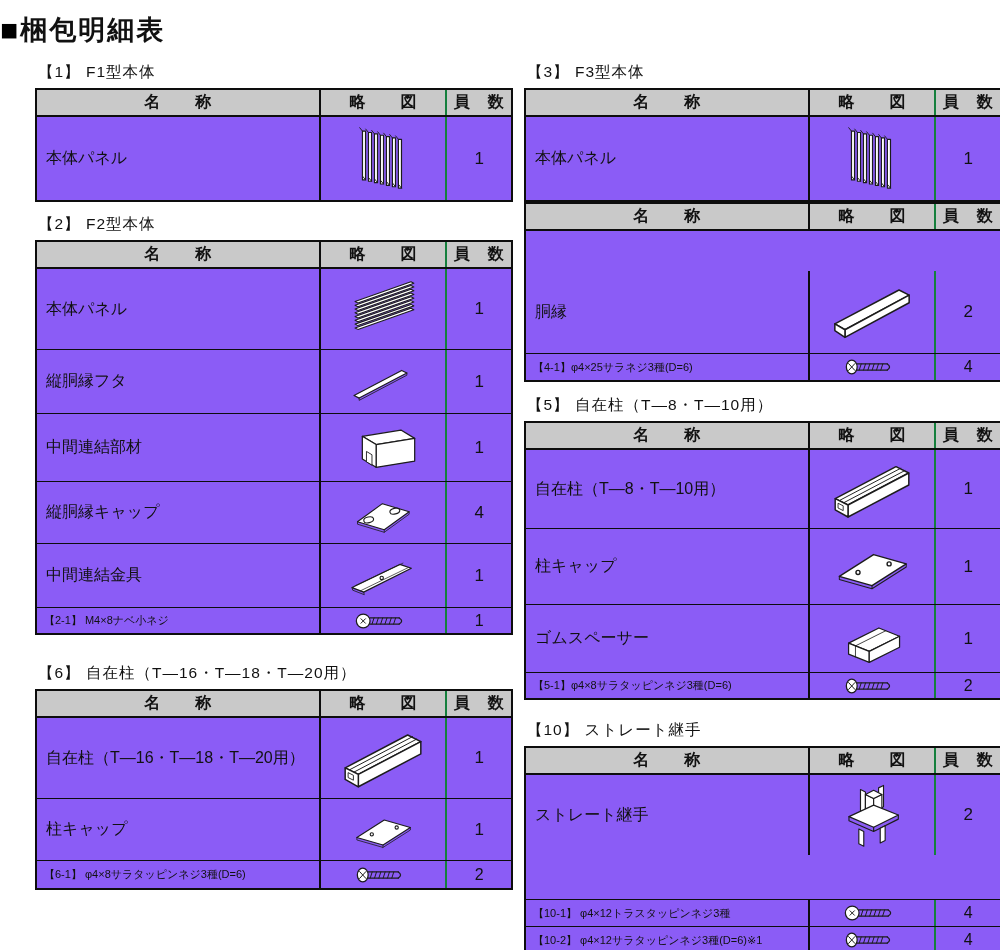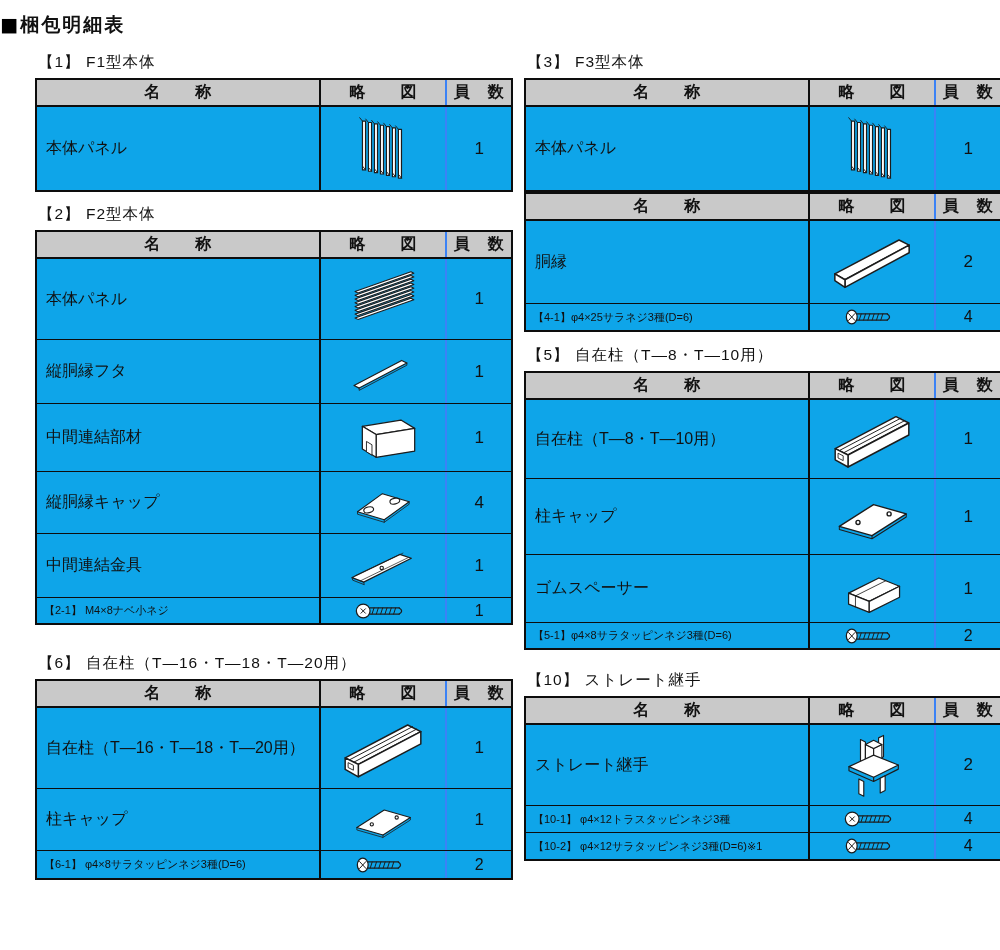--- a/index.html
+++ b/index.html
@@ -1,31 +1,31 @@
 <!DOCTYPE html>
 <html><head>
 <meta charset="utf-8">
 <style>
   html,body{margin:0;padding:0;background:#fff;}
   body{width:1000px;height:950px;overflow:hidden;
        font-family:"Liberation Sans","DejaVu Sans",sans-serif;color:#111;}
   .page{padding:10px 14px 0 14px;}
   .title-row{display:flex;align-items:center;margin:2px 0 14px -14px;}
   .title-sq{font-size:30px;line-height:26px;color:#000;}
-  .page-title{font-size:19px;font-weight:bold;letter-spacing:2px;margin:0 0 0 2px;}
+  .page-title{font-size:27px;font-weight:bold;letter-spacing:2px;margin:0 0 0 2px;}
   .columns{display:flex;gap:11px;align-items:flex-start;padding-left:21px;}
   .col{width:478px;flex:0 0 478px;}
   .tbl-label{font-size:15.5px;letter-spacing:1px;margin:0 0 5px 3px;white-space:nowrap;}
-  .tbl{border:2.5px solid #0d0d0d;background:#0ea5e9;}
+  .tbl{border:2.5px solid #0d0d0d;background:#8b5cf6;}
   .row{display:flex;align-items:stretch;box-sizing:border-box;}
   .row.hdr{background:#c9c9c9;height:27px;border-bottom:2.5px solid #0d0d0d;}
   .row.body + .row.body{border-top:1.6px solid #0d0d0d;}
   .c{display:flex;align-items:center;box-sizing:border-box;min-width:0;}
   .c-name{flex:0 0 60%;padding-left:9px;font-size:16px;border-right:2px solid #0d0d0d;white-space:nowrap;}
-  .c-sketch{flex:0 0 26.6%;justify-content:center;border-right:2px solid #3b82f6;overflow:hidden;}
+  .c-sketch{flex:0 0 26.6%;justify-content:center;border-right:2px solid #15803d;overflow:hidden;}
   .c-qty{flex:1 1 auto;justify-content:center;font-size:17px;border-radius:10px;}
   .hdr .c{justify-content:center;padding-left:0;font-weight:600;font-size:16px;letter-spacing:1px;}
   .row.small .c-name{font-size:11px;padding-left:7px;}
   .row.small .c-qty{font-size:16px;}
   svg{display:block;}
 </style>
 </head>
 <body>
 
 <div class="page">
@@ -257,21 +257,21 @@
             </div>
             <div class="c c-qty">1</div>
           </div>
         </div>
         <div class="tbl">
           <div class="row hdr">
             <div class="c c-name">名　　称</div>
             <div class="c c-sketch">略　　図</div>
             <div class="c c-qty">員　数</div>
           </div>
-          <div class="row body" style="min-height: 82px;">
+          <div class="row body" style="min-height: 82px; margin-top: 40px;">
             <div class="c c-name">胴縁</div>
             <div class="c c-sketch">
               <span>
                 <svg width="120" height="76" viewBox="0 0 120 90" fill="none" stroke="#1c1c1c" stroke-width="1.8" stroke-linecap="round" stroke-linejoin="round">
                   <path d="M16 59 L92 19 L104 25 L28 66 Z" fill="#fff"></path>
                   <path d="M28 66 L104 25 L104 34 L28 75 Z" fill="#fff"></path>
                   <path d="M16 59 L28 66 L28 75 L16 67 Z" fill="#fff"></path>
                 </svg>
               </span>
             </div>
@@ -388,21 +388,21 @@
                   <path d="M52 20 L62 25 L72 20 L62 15 Z" fill="#fff" stroke-width="1.4"></path>
                   <path d="M32 47 L62 60 L92 45 L62 33 Z" fill="#fff" stroke-width="1.4"></path>
                   <path d="M32 47 L32 52 L62 65 L62 60 M92 45 L92 50 L62 65" stroke-width="1.4"></path>
                   <path d="M44 62 L44 80 L50 83 L50 65 Z" fill="#fff" stroke-width="1.4"></path>
                   <path d="M70 61 L70 79 L76 76 L76 58 Z" fill="#fff" stroke-width="1.4"></path>
                 </svg>
               </span>
             </div>
             <div class="c c-qty">2</div>
           </div>
-          <div class="row body small" style="min-height: 27px;">
+          <div class="row body small" style="min-height: 27px; margin-top: 44px;">
             <div class="c c-name">【10-1】 φ4×12トラスタッピンネジ3種</div>
             <div class="c c-sketch">
               <span>
                 <svg width="56" height="18" viewBox="0 0 62 20" fill="none" stroke="#1c1c1c" stroke-width="1.4" stroke-linecap="round" stroke-linejoin="round">
                   <circle cx="9" cy="10" r="7.6" fill="#fff"></circle>
                   <path d="M6.5 7.5 L11.5 12.5 M11.5 7.5 L6.5 12.5" stroke-width="1.1"></path>
                   <path d="M16.6 6.6 L49 6.6 M16.6 13.4 L49 13.4"></path>
                   <path d="M49 6.6 Q54.5 10 49 13.4"></path>
                   <path d="M21 6.6 L18.8 13.4" stroke-width="1.1"></path>
                   <path d="M25.8 6.6 L23.6 13.4" stroke-width="1.1"></path>

